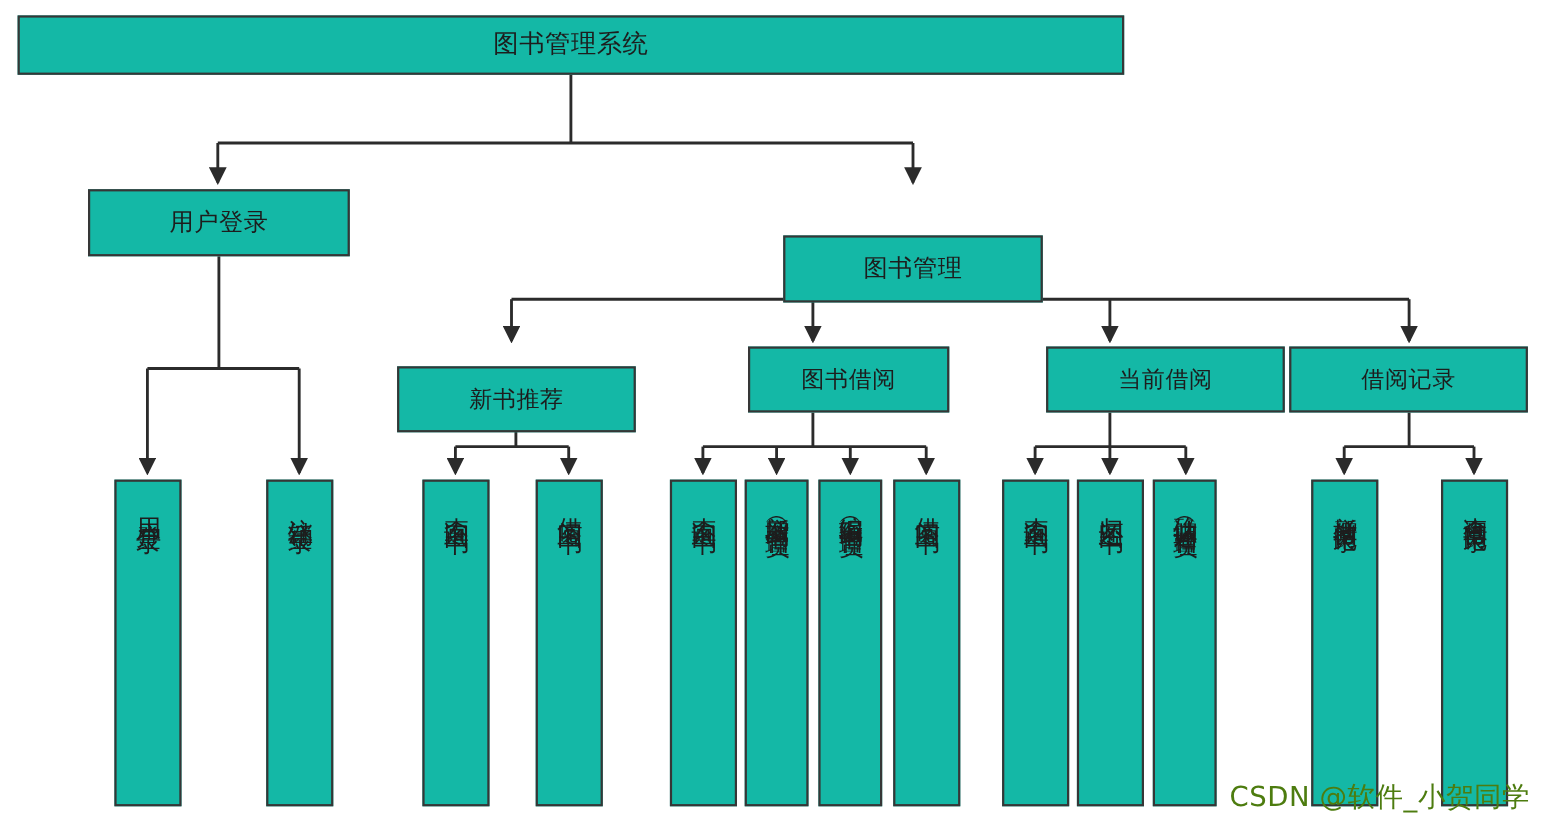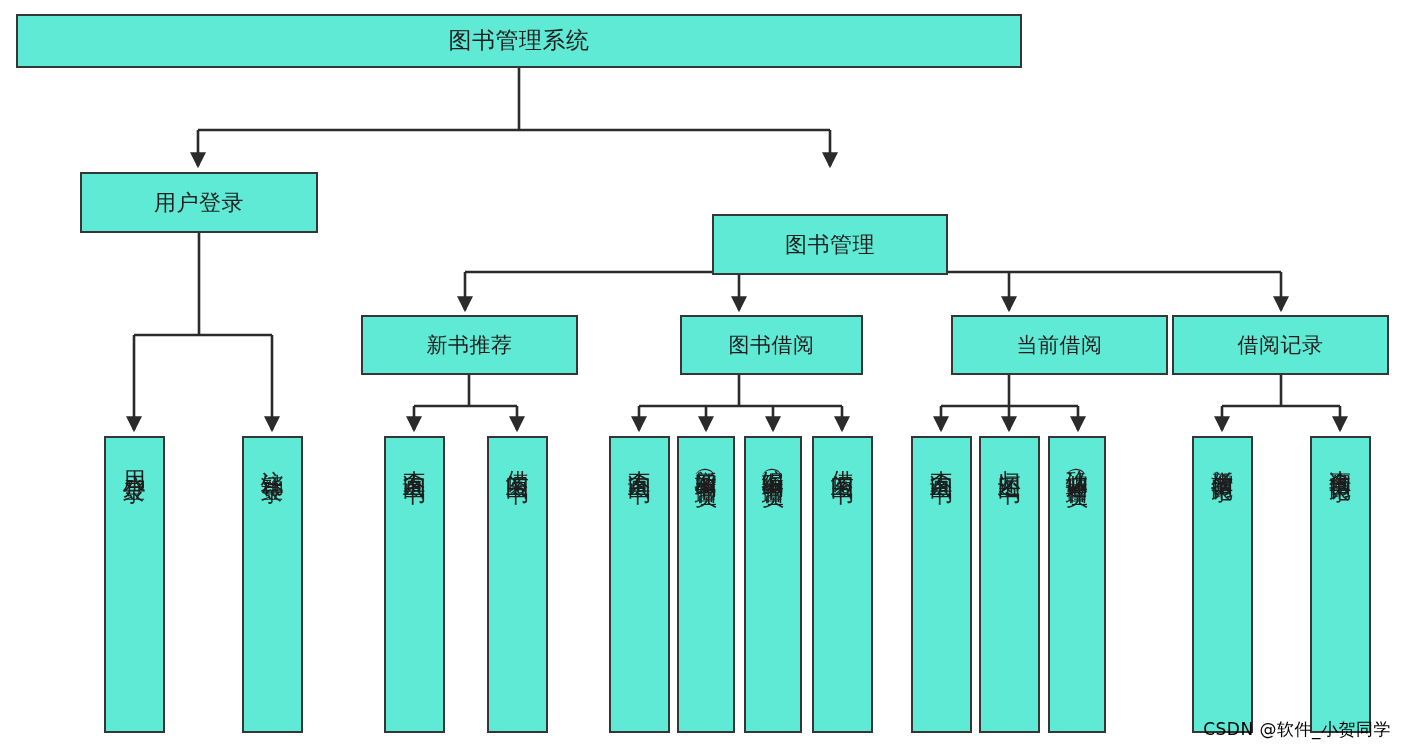--- a/index.html
+++ b/index.html
@@ -23,21 +23,21 @@
     position: absolute;
     left: 0;
     top: 0;
     width: 1405px;
     height: 747px;
     pointer-events: none;
   }
   .node {
     position: absolute;
     box-sizing: border-box;
-    background: #5eead4;
+    background: #14b8a6;
     border: 2.5px solid #363636;
     display: flex;
     align-items: center;
     justify-content: center;
     z-index: 3;
   }
   .node .label {
     color: #1d1d1d;
     line-height: 1.18;
     text-align: center;
@@ -61,22 +61,22 @@
     white-space: normal;
   }
   .node.leaf.tall .label {
     font-size: 22px;
     letter-spacing: 2.5px;
   }
   #watermark {
     position: absolute;
     right: 14px;
     bottom: 6px;
-    font-size: 17px;
-    color: #000000;
+    font-size: 25px;
+    color: #4d7c0f;
     font-family: "DejaVu Sans", "Liberation Sans", sans-serif;
     letter-spacing: 0.5px;
     z-index: 6;
     white-space: nowrap;
   }
 </style>
 </head>
 <body>
 
 <div id="canvas">
@@ -136,21 +136,21 @@
   </div>
 
   <div class="node lvl2" style="left:80px; top:172px; width:238px; height:61px;">
     <span class="label">用户登录</span>
   </div>
 
   <div class="node lvl2" style="left:712px; top:172px; width:236px; height:61px;margin-top:42px;">
     <span class="label">图书管理</span>
   </div>
 
-  <div class="node lvl3" style="left:361px; top:315px; width:217px; height:60px;">
+  <div class="node lvl3" style="left:361px; top:333px; width:217px; height:60px;">
     <span class="label">新书推荐</span>
   </div>
 
   <div class="node lvl3" style="left:632px; top:315px; width:183px; height:60px;margin-left:48px;">
     <span class="label">图书借阅</span>
   </div>
 
   <div class="node lvl3" style="left:951px; top:315px; width:217px; height:60px;">
     <span class="label">当前借阅</span>
   </div>

